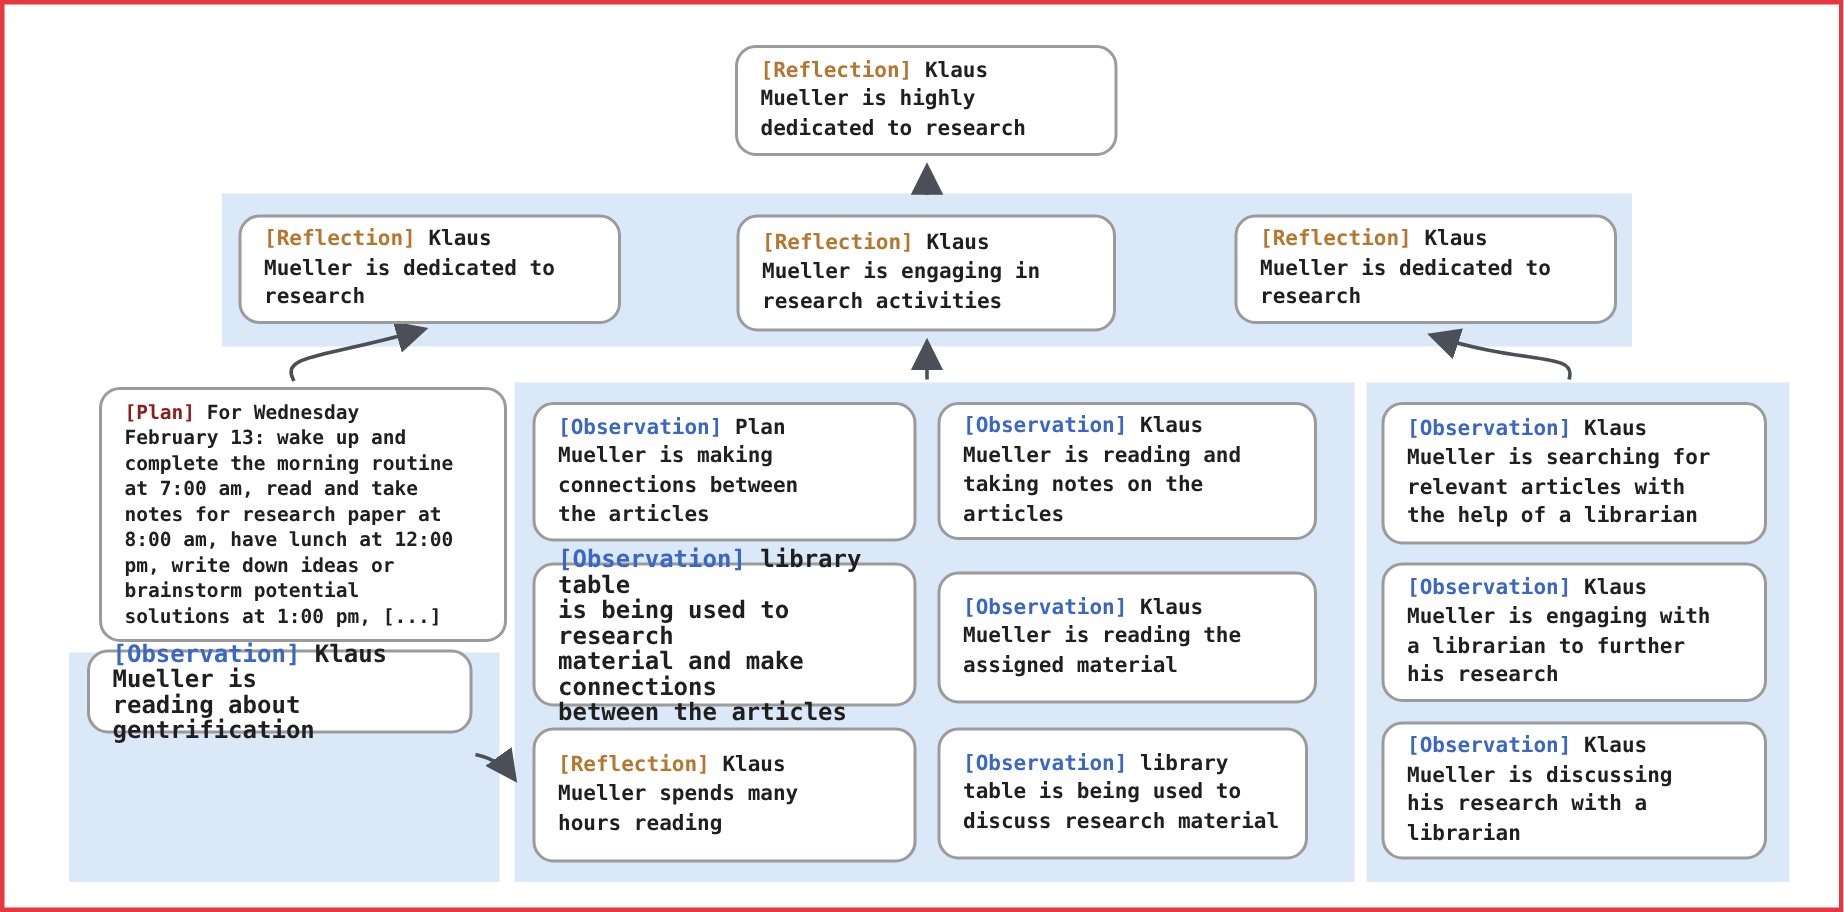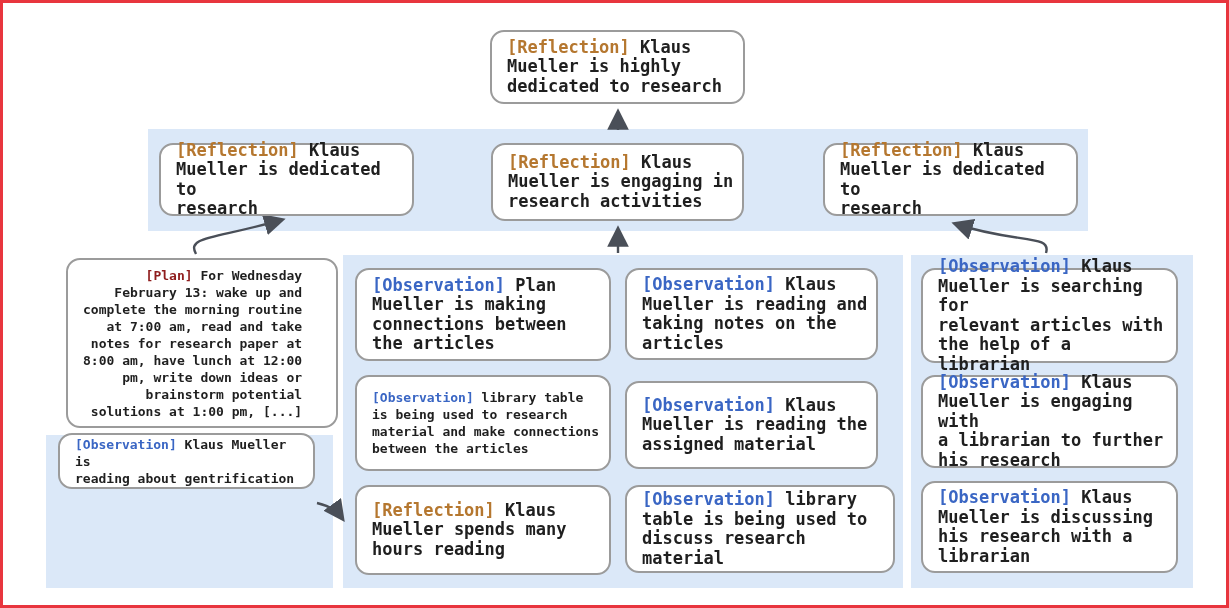--- a/index.html
+++ b/index.html
@@ -24,23 +24,23 @@
     box-sizing:border-box;
     display:flex;
     align-items:center;
     color:#1f1f1f;
     font-weight:bold;
   }
   .node .txt{
     padding:0 8px 0 15px;
     white-space:pre-wrap;
   }
-  .fs-lg{font-size:17px;line-height:19.5px;}
-  .fs-md{font-size:13px;line-height:17px;text-align:right;}
-  .fs-sm{font-size:13px;line-height:17px;}
+  .fs-lg{font-size:14px;line-height:19.5px;}
+  .fs-md{font-size:13px;line-height:17px;}
+  .fs-sm{font-size:16px;line-height:17px;}
   .tag-reflection{color:var(--reflection-tag,#b5772f);}
   .tag-plan{color:var(--plan-tag,#8f1d1d);}
   .tag-observation{color:var(--observation-tag,#3a66c4);}
   .arrows{
     position:absolute;left:0;top:0;width:1229px;height:608px;
     pointer-events:none;
   }
   .watermark{
     position:absolute;
     left:826px;top:531px;
@@ -137,21 +137,21 @@
     <div class="txt"><span class="tag-observation">[Observation]</span><span> Klaus
 Mueller is reading and
 taking notes on the
 articles</span></div>
   </div>
   <div class="node fs-lg" style="left:622px;top:378px;width:253px;height:88px">
     <div class="txt"><span class="tag-observation">[Observation]</span><span> Klaus
 Mueller is reading the
 assigned material</span></div>
   </div>
-  <div class="node fs-lg" style="left:622px;top:482px;width:270px;height:88px">
+  <div class="node fs-lg" style="left:622px;top:482px;width:247px;height:88px">
     <div class="txt"><span class="tag-observation">[Observation]</span><span> library
 table is being used to
 discuss research material</span></div>
   </div>
 
   <div class="node fs-lg" style="left:918px;top:265px;width:257px;height:95px">
     <div class="txt"><span class="tag-observation">[Observation]</span><span> Klaus
 Mueller is searching for
 relevant articles with
 the help of a librarian</span></div>

